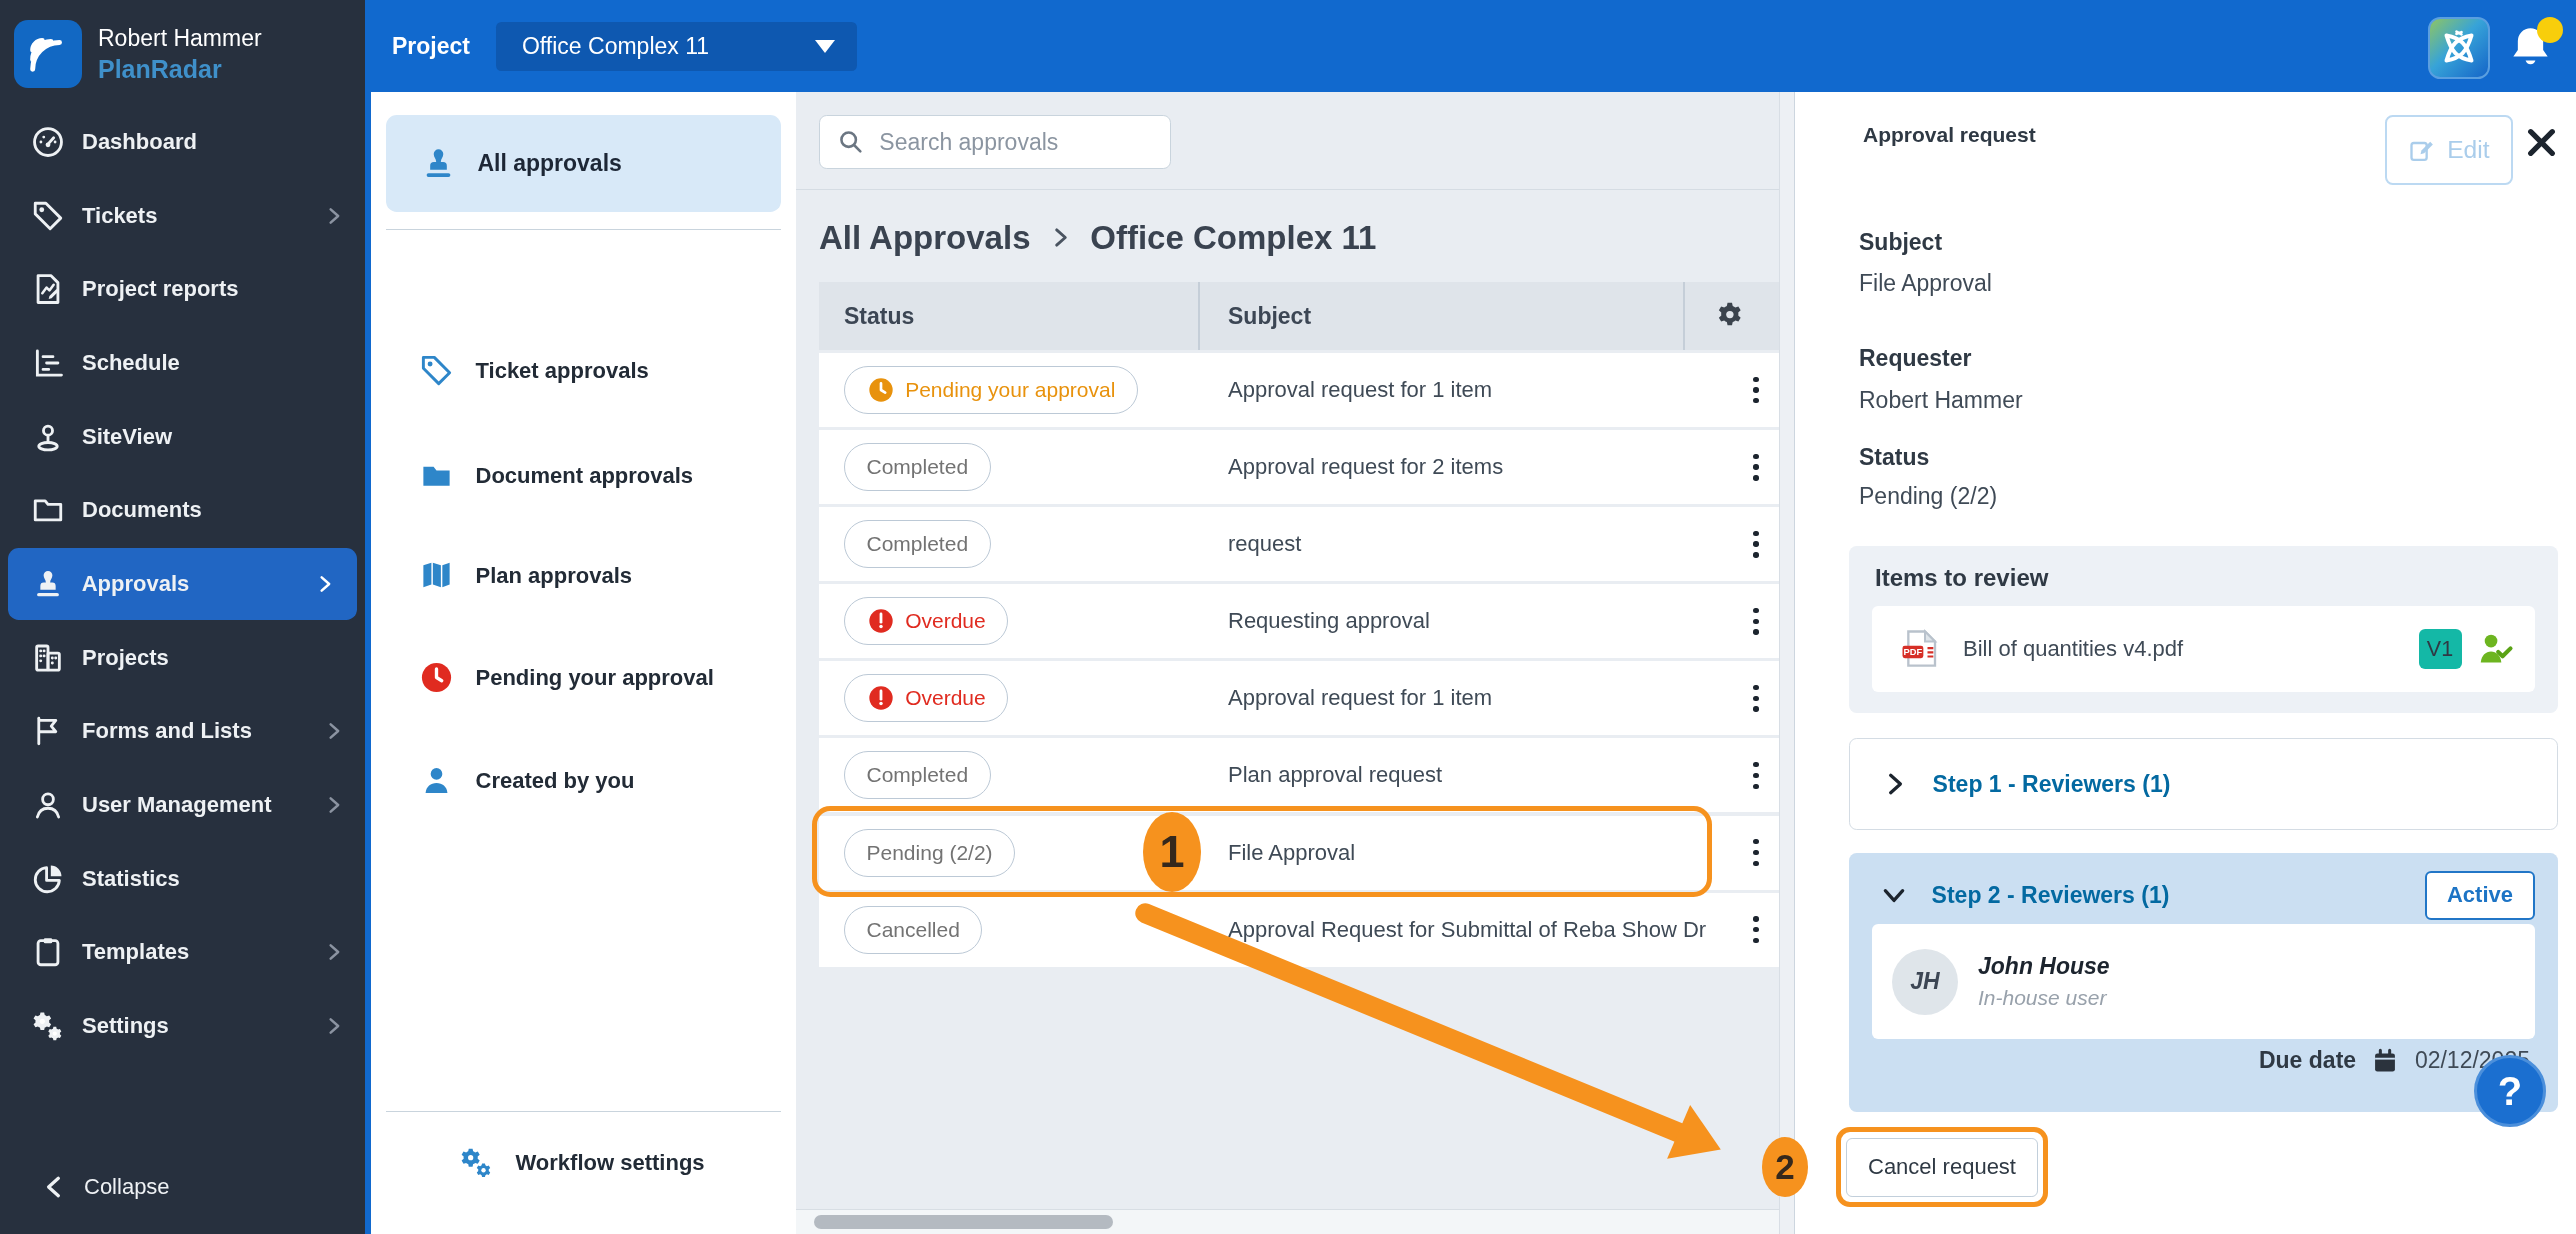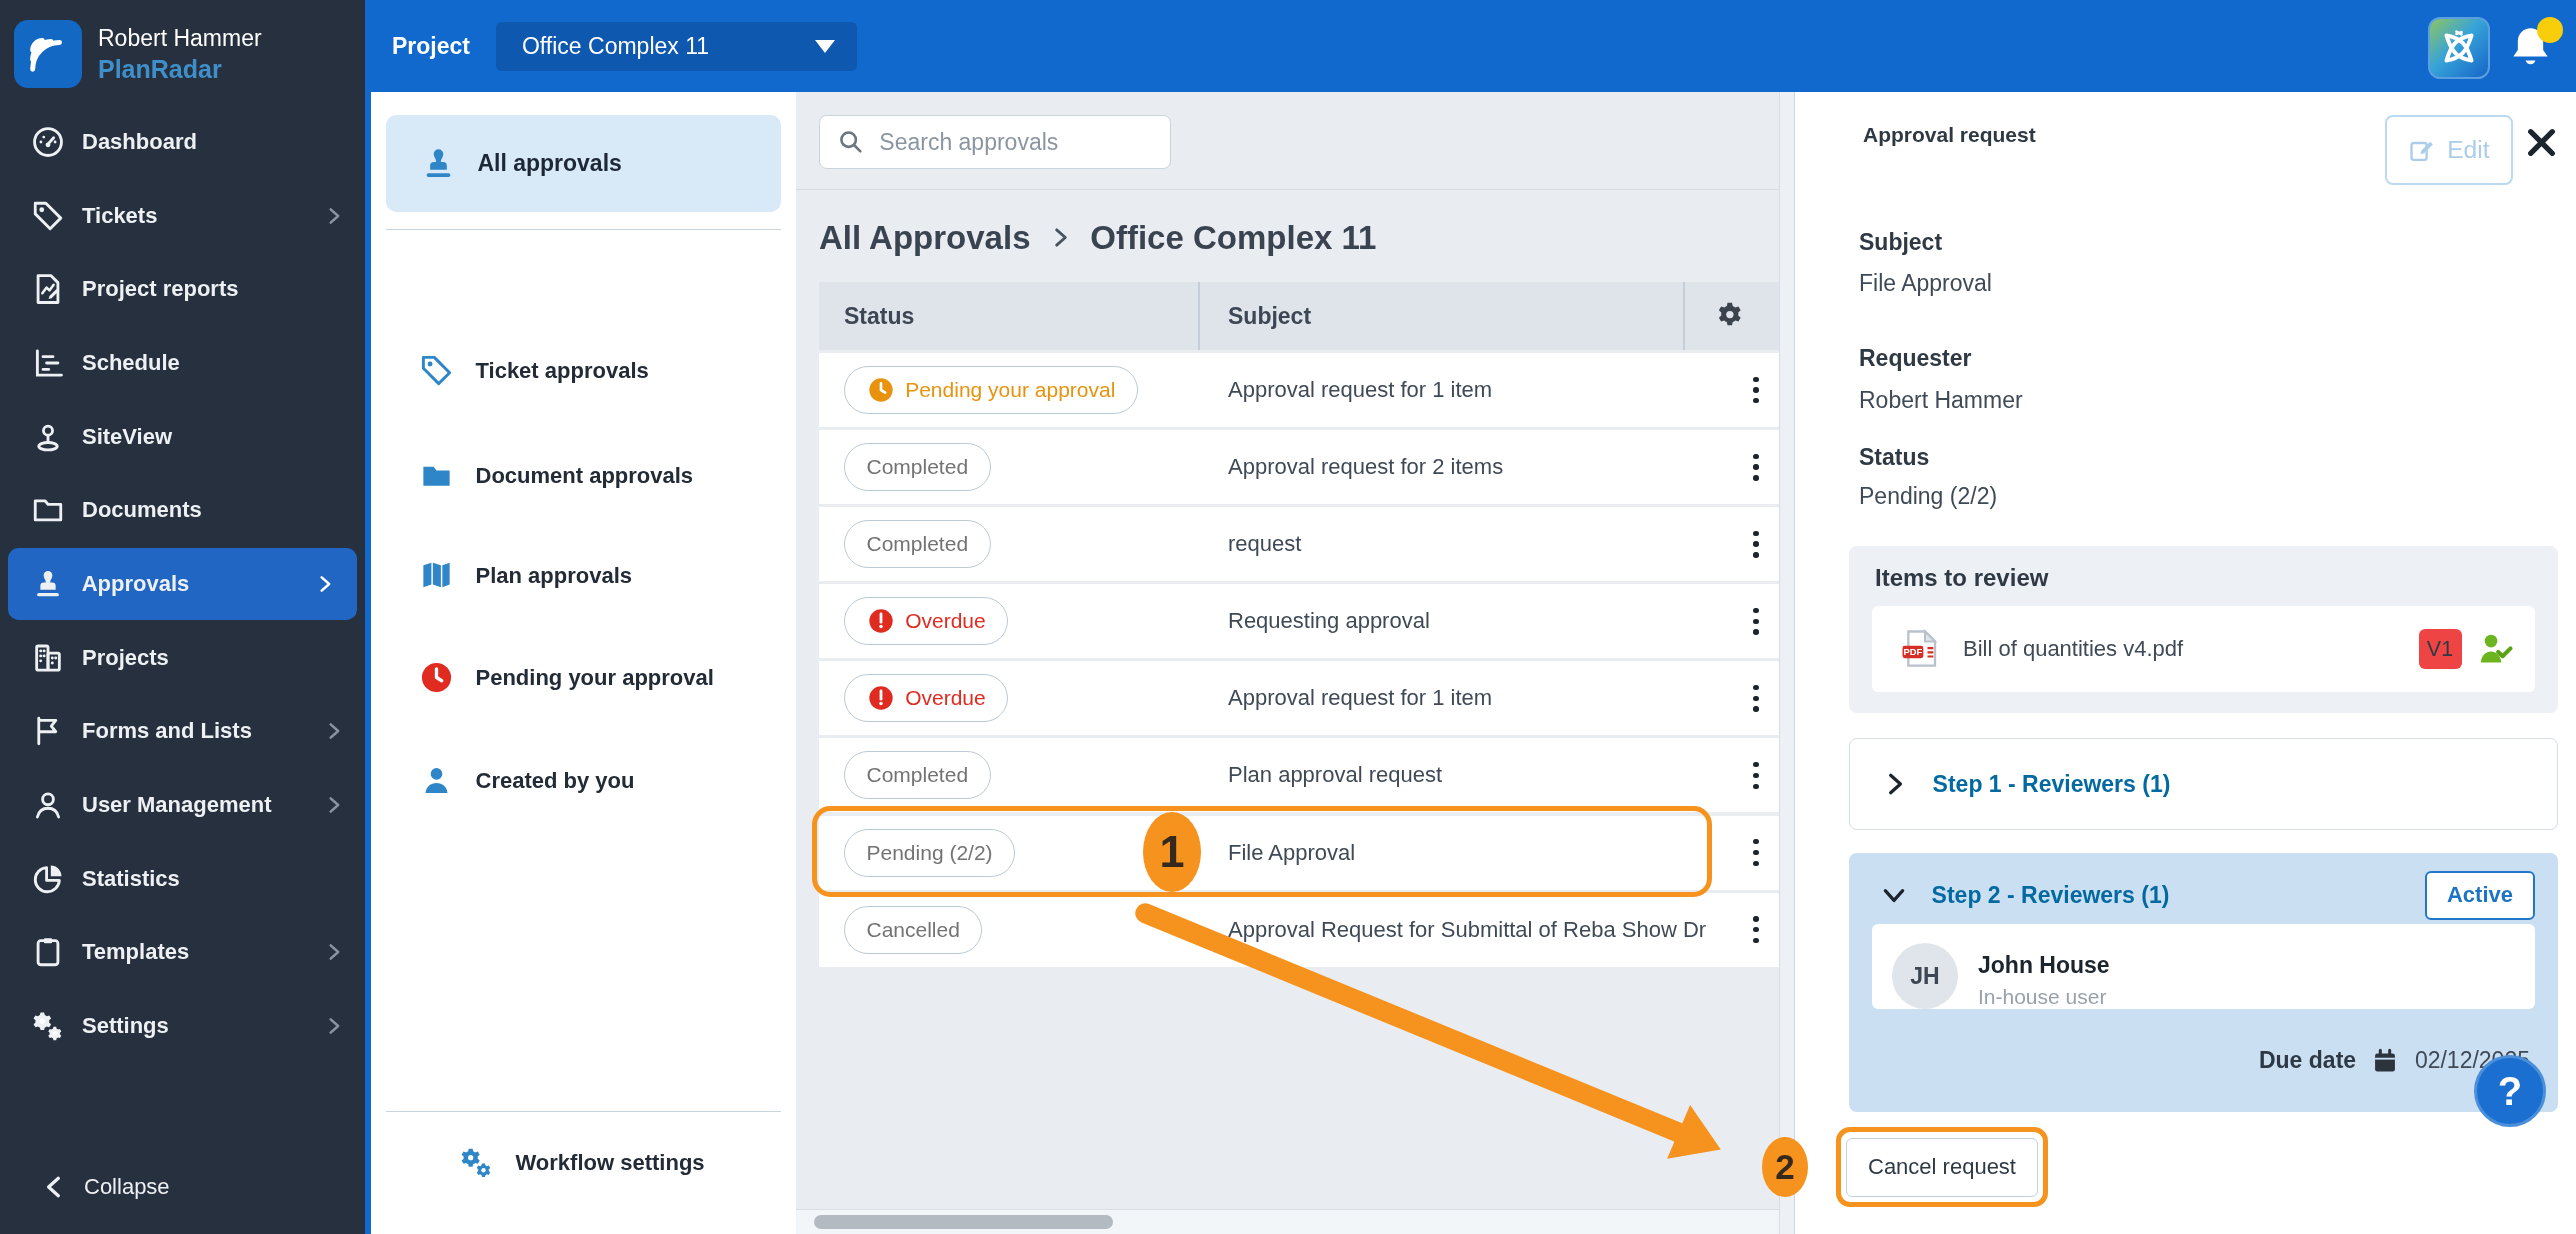--- a/index.html
+++ b/index.html
@@ -98,35 +98,35 @@
   #edit-btn svg{width:28px;height:28px;}
   #close-btn{left:728px;top:32px;width:37px;height:37px;color:#1c242e;cursor:pointer;}
   .fld-label{position:absolute;left:64px;font-size:23px;font-weight:bold;color:#2f3944;}
   .fld-value{position:absolute;left:64px;font-size:23px;color:#3f4a56;}
   #items-card{left:54px;top:454px;width:709px;height:167px;background:#edf1f6;border-radius:7.7px;}
   #items-title{left:26px;top:18.4px;font-size:24px;font-weight:bold;color:#2f3944;}
   #file-row{left:23px;top:60px;width:663px;height:86px;background:#ffffff;border-radius:6.1px;
       display:flex;align-items:center;cursor:pointer;}
   #file-row .pdf{width:40px;height:48px;margin-left:28px;flex:none;}
   #file-name{margin-left:23px;font-size:22px;color:#3f4a56;white-space:nowrap;}
-  #ver-badge{margin-left:auto;width:43px;height:40px;background:#ef4444;border-radius:6.1px;
+  #ver-badge{margin-left:auto;width:43px;height:40px;background:#14b8a6;border-radius:6.1px;
       display:flex;align-items:center;justify-content:center;font-size:21.5px;color:#2f3944;}
   #reviewer-ok{width:38px;height:38px;margin:0 21.5px 0 14px;flex:none;}
   .step-card{position:absolute;left:54px;width:709px;box-sizing:border-box;border-radius:7.7px;}
   #step1-card{top:646px;height:92px;background:#ffffff;border:1.5px solid #d4dce4;
       display:flex;align-items:center;cursor:pointer;}
   .step-chev{width:26px;height:26px;margin-left:32px;color:#1c242e;flex:none;}
   .step-label{margin-left:24.6px;font-size:23px;font-weight:bold;color:#0369a1;white-space:nowrap;}
   #step2-card{top:761px;height:259px;background:#cbdff2;}
   #step2-head{position:absolute;left:0;top:0;width:709px;height:84px;display:flex;align-items:center;cursor:pointer;}
   #active-badge{margin-left:auto;margin-right:23px;height:45px;padding:0 20px;background:#ffffff;
       border:2.3px solid #2176c7;border-radius:6.1px;display:flex;align-items:center;
       font-size:22px;font-weight:bold;color:#1d74c5;}
-  #reviewer-card{position:absolute;left:23px;top:71px;width:663px;height:85px;background:#ffffff;border-radius:6.1px;
-      display:flex;align-items:flex-end;}
+  #reviewer-card{position:absolute;left:23px;top:71px;width:663px;height:115px;background:#ffffff;border-radius:6.1px;
+      display:flex;align-items:center;font-style:italic;}
   #avatar{width:66px;height:66px;border-radius:50%;background:#dfe5ea;margin-left:20px;flex:none;
       display:flex;align-items:center;justify-content:center;font-size:23px;font-weight:bold;color:#3c4654;}
   #rev-name{font-size:23px;font-weight:bold;color:#1c242e;}
   #rev-role{font-size:21px;color:#98a1ab;margin-top:6.1px;}
   #due-row{position:absolute;right:28px;top:189px;height:37px;display:flex;align-items:center;gap:15.4px;}
   #due-label{font-size:23px;font-weight:bold;color:#2f3944;}
   #due-row svg{width:28px;height:28px;color:#2b333d;}
   #due-date{font-size:23px;color:#3f4a56;}
   #cancel-ring{left:41px;top:1035px;width:212px;height:80px;border:5.4px solid #f6921e;border-radius:14px;
       box-sizing:border-box;display:flex;align-items:center;justify-content:center;}

